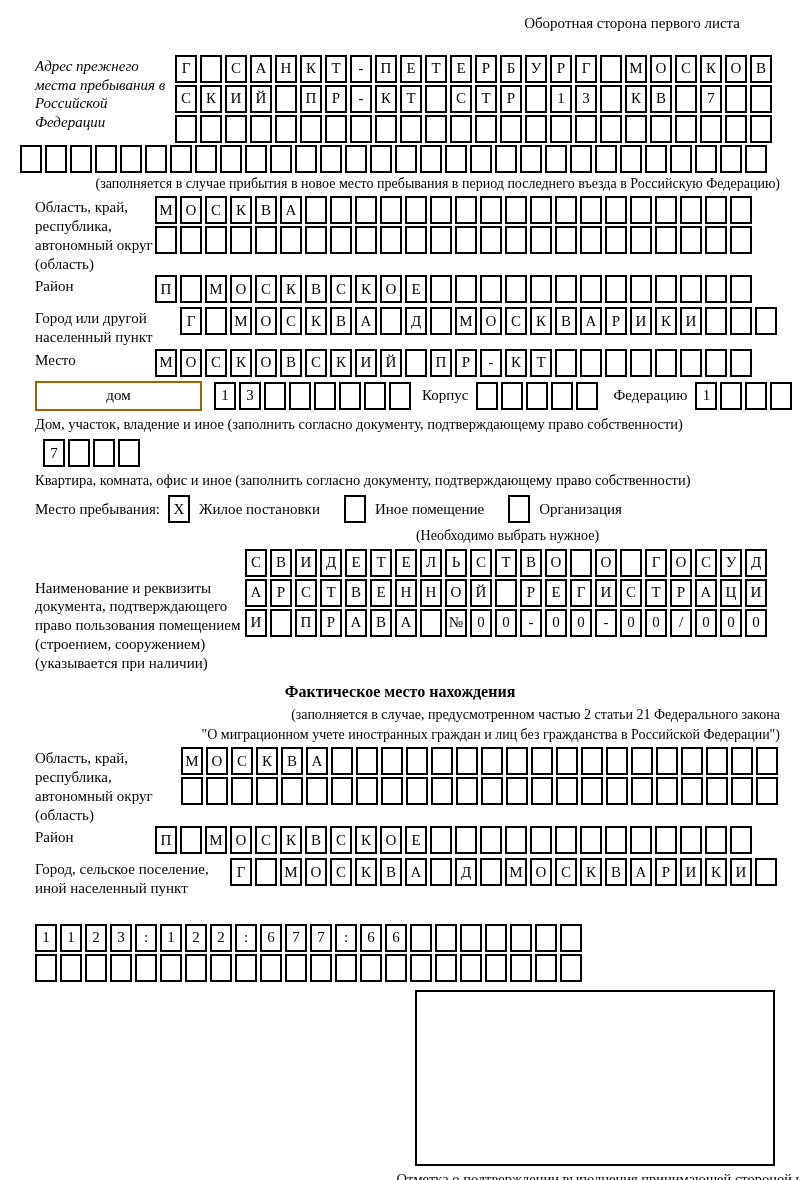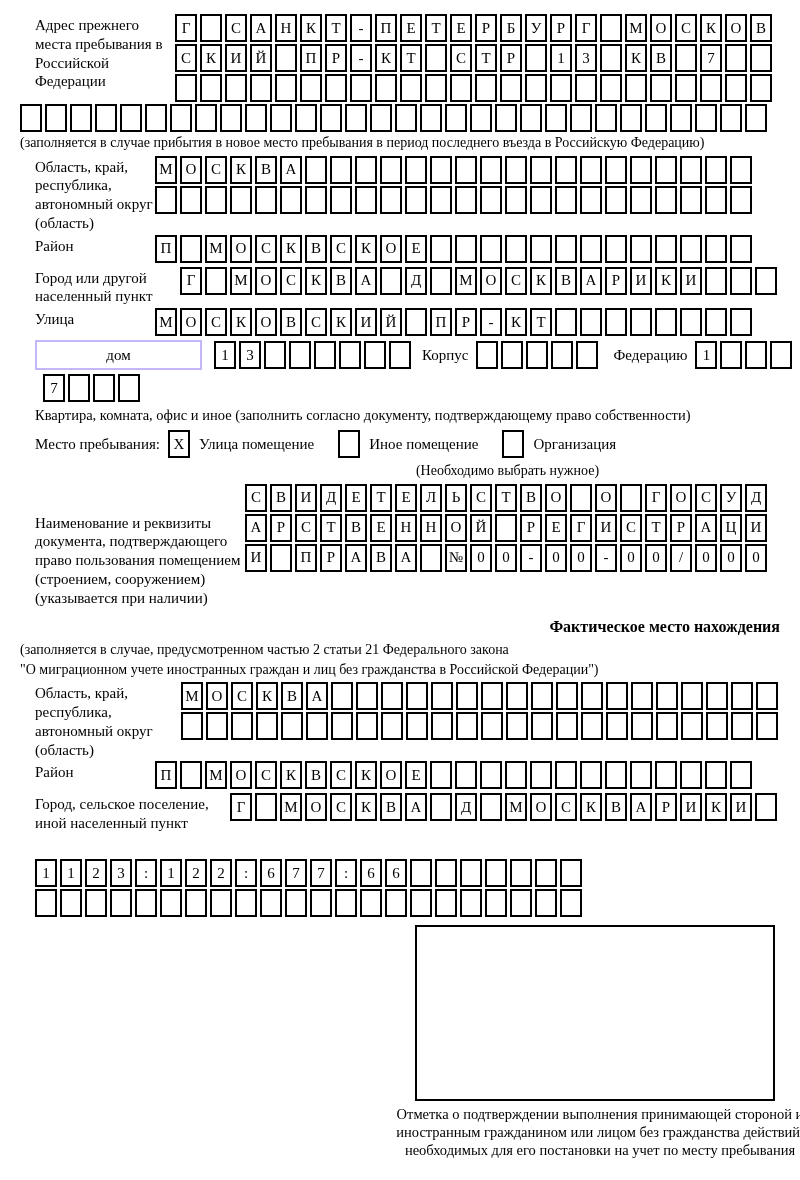--- a/index.html
+++ b/index.html
@@ -13,42 +13,43 @@
   .top-note{text-align:right;padding-right:40px;font-size:15px;margin-bottom:22px;}
   .row{display:flex;align-items:flex-start;margin-left:15px;}
   .row-label{flex-shrink:0;padding-top:2px;}
   .cells-block{display:flex;flex-direction:column;}
   .cells-row{display:flex;margin-bottom:2px;}
   .cell{
     width:18px;height:24px;border:2px solid #000;margin-right:3px;
     display:inline-flex;align-items:center;justify-content:center;
     font-size:15px;flex-shrink:0;background:#fff;
   }
-  .note{font-size:14px;text-align:left;margin:2px 0 4px 0;}
+  .note{font-size:14px;text-align:right;margin:2px 0 4px 0;}
   .note-left{font-size:14.5px;margin:2px 0 6px 15px;}
   .hdr{font-weight:bold;text-align:center;font-size:16px;margin:6px 0 8px 0;}
   .label-box{
-    border:2px solid #c4b5fd;height:26px;display:inline-flex;align-items:center;
+    border:2px solid #a16207;height:26px;display:inline-flex;align-items:center;
     justify-content:center;flex-shrink:0;font-size:15px;background:#fff;
   }
   .inline-row{display:flex;align-items:center;margin-left:15px;margin-bottom:4px;}
   .gap8{width:8px;flex-shrink:0;} .gap12{width:12px;flex-shrink:0;} .gap20{width:20px;flex-shrink:0;}
   .chk-label{padding:0 4px 0 6px;}
   .mark-area{margin-left:375px;margin-top:6px;}
   .mark-box{width:356px;height:172px;border:2px solid #000;margin-left:20px;}
   .mark-caption{width:410px;text-align:center;font-size:14.5px;margin-top:4px;}
-  .w120{width:120px;} .w140{width:140px;} .w145{width:145px;} .w146{width:146px;}
+  .w120{width:120px;} .w140{width:140px;font-style:italic;} .w145{width:145px;} .w146{width:146px;}
   .w192{width:192px;} .w195{width:195px;} .w210{width:210px;margin-top:28px;}
   .mb2{margin-bottom:2px;}
 </style>
 </head>
 <body>
 
 <div class="page">
 
+  <div class="top-note">Оборотная сторона первого листа</div>
 
   <div class="row">
     <div class="row-label w140">Адрес прежнего места пребывания в Российской Федерации</div>
     <div class="cells-block">
       <div class="cells-row">
           <span class="cell">Г</span>
           <span class="cell"></span>
           <span class="cell">С</span>
           <span class="cell">А</span>
           <span class="cell">Н</span>
@@ -273,21 +274,21 @@
         <span class="cell">И</span>
         <span class="cell">К</span>
         <span class="cell">И</span>
         <span class="cell"></span>
         <span class="cell"></span>
         <span class="cell"></span>
       </div>
   </div>
 
   <div class="row mb2">
-    <div class="row-label w120">Улица</div>
+    <div class="row-label w120">Место</div>
     <div class="cells-row">
         <span class="cell">М</span>
         <span class="cell">О</span>
         <span class="cell">С</span>
         <span class="cell">К</span>
         <span class="cell">О</span>
         <span class="cell">В</span>
         <span class="cell">С</span>
         <span class="cell">К</span>
         <span class="cell">И</span>
@@ -335,37 +336,38 @@
     <span class="gap12"></span>
     <span>Федерацию</span>
     <span class="gap8"></span>
     <span class="cells-row" style="margin-bottom:0;">
         <span class="cell">1</span>
         <span class="cell"></span>
         <span class="cell"></span>
         <span class="cell"></span>
       </span>
   </div>
+  <div class="note-left">Дом, участок, владение и иное (заполнить согласно документу, подтверждающему право собственности)</div>
 
   <div class="inline-row">
     <span class="gap8"></span>
     <span class="cells-row" style="margin-bottom:0;">
         <span class="cell">7</span>
         <span class="cell"></span>
         <span class="cell"></span>
         <span class="cell"></span>
       </span>
   </div>
   <div class="note-left">Квартира, комната, офис и иное (заполнить согласно документу, подтверждающему право собственности)</div>
 
   <div class="inline-row">
     <span>Место пребывания:</span>
     <span class="gap8"></span>
     <span class="cell">X</span>
-    <span class="chk-label">Улица помещение</span>
+    <span class="chk-label">Жилое постановки</span>
     <span class="gap20"></span>
     <span class="cell"></span>
     <span class="chk-label">Иное помещение</span>
     <span class="gap20"></span>
     <span class="cell"></span>
     <span class="chk-label">Организация</span>
   </div>
   <div class="note" style="text-align:center;margin-left:215px;">(Необходимо выбрать нужное)</div>
 
   <div class="row mb2">
@@ -436,21 +438,21 @@
           <span class="cell">0</span>
           <span class="cell">0</span>
           <span class="cell">/</span>
           <span class="cell">0</span>
           <span class="cell">0</span>
           <span class="cell">0</span>
         </div>
     </div>
   </div>
 
-  <div class="hdr" style="margin-top:10px;margin-bottom:4px;text-align:right;">Фактическое место нахождения</div>
+  <div class="hdr" style="margin-top:10px;margin-bottom:4px;">Фактическое место нахождения</div>
   <div class="note" style="margin-bottom:0;">(заполняется в случае, предусмотренном частью 2 статьи 21 Федерального закона</div>
   <div class="note">"О миграционном учете иностранных граждан и лиц без гражданства в Российской Федерации")</div>
 
   <div class="row mb2">
     <div class="row-label w146">Область, край, республика, автономный округ (область)</div>
     <div class="cells-block">
       <div class="cells-row">
           <span class="cell">М</span>
           <span class="cell">О</span>
           <span class="cell">С</span>

